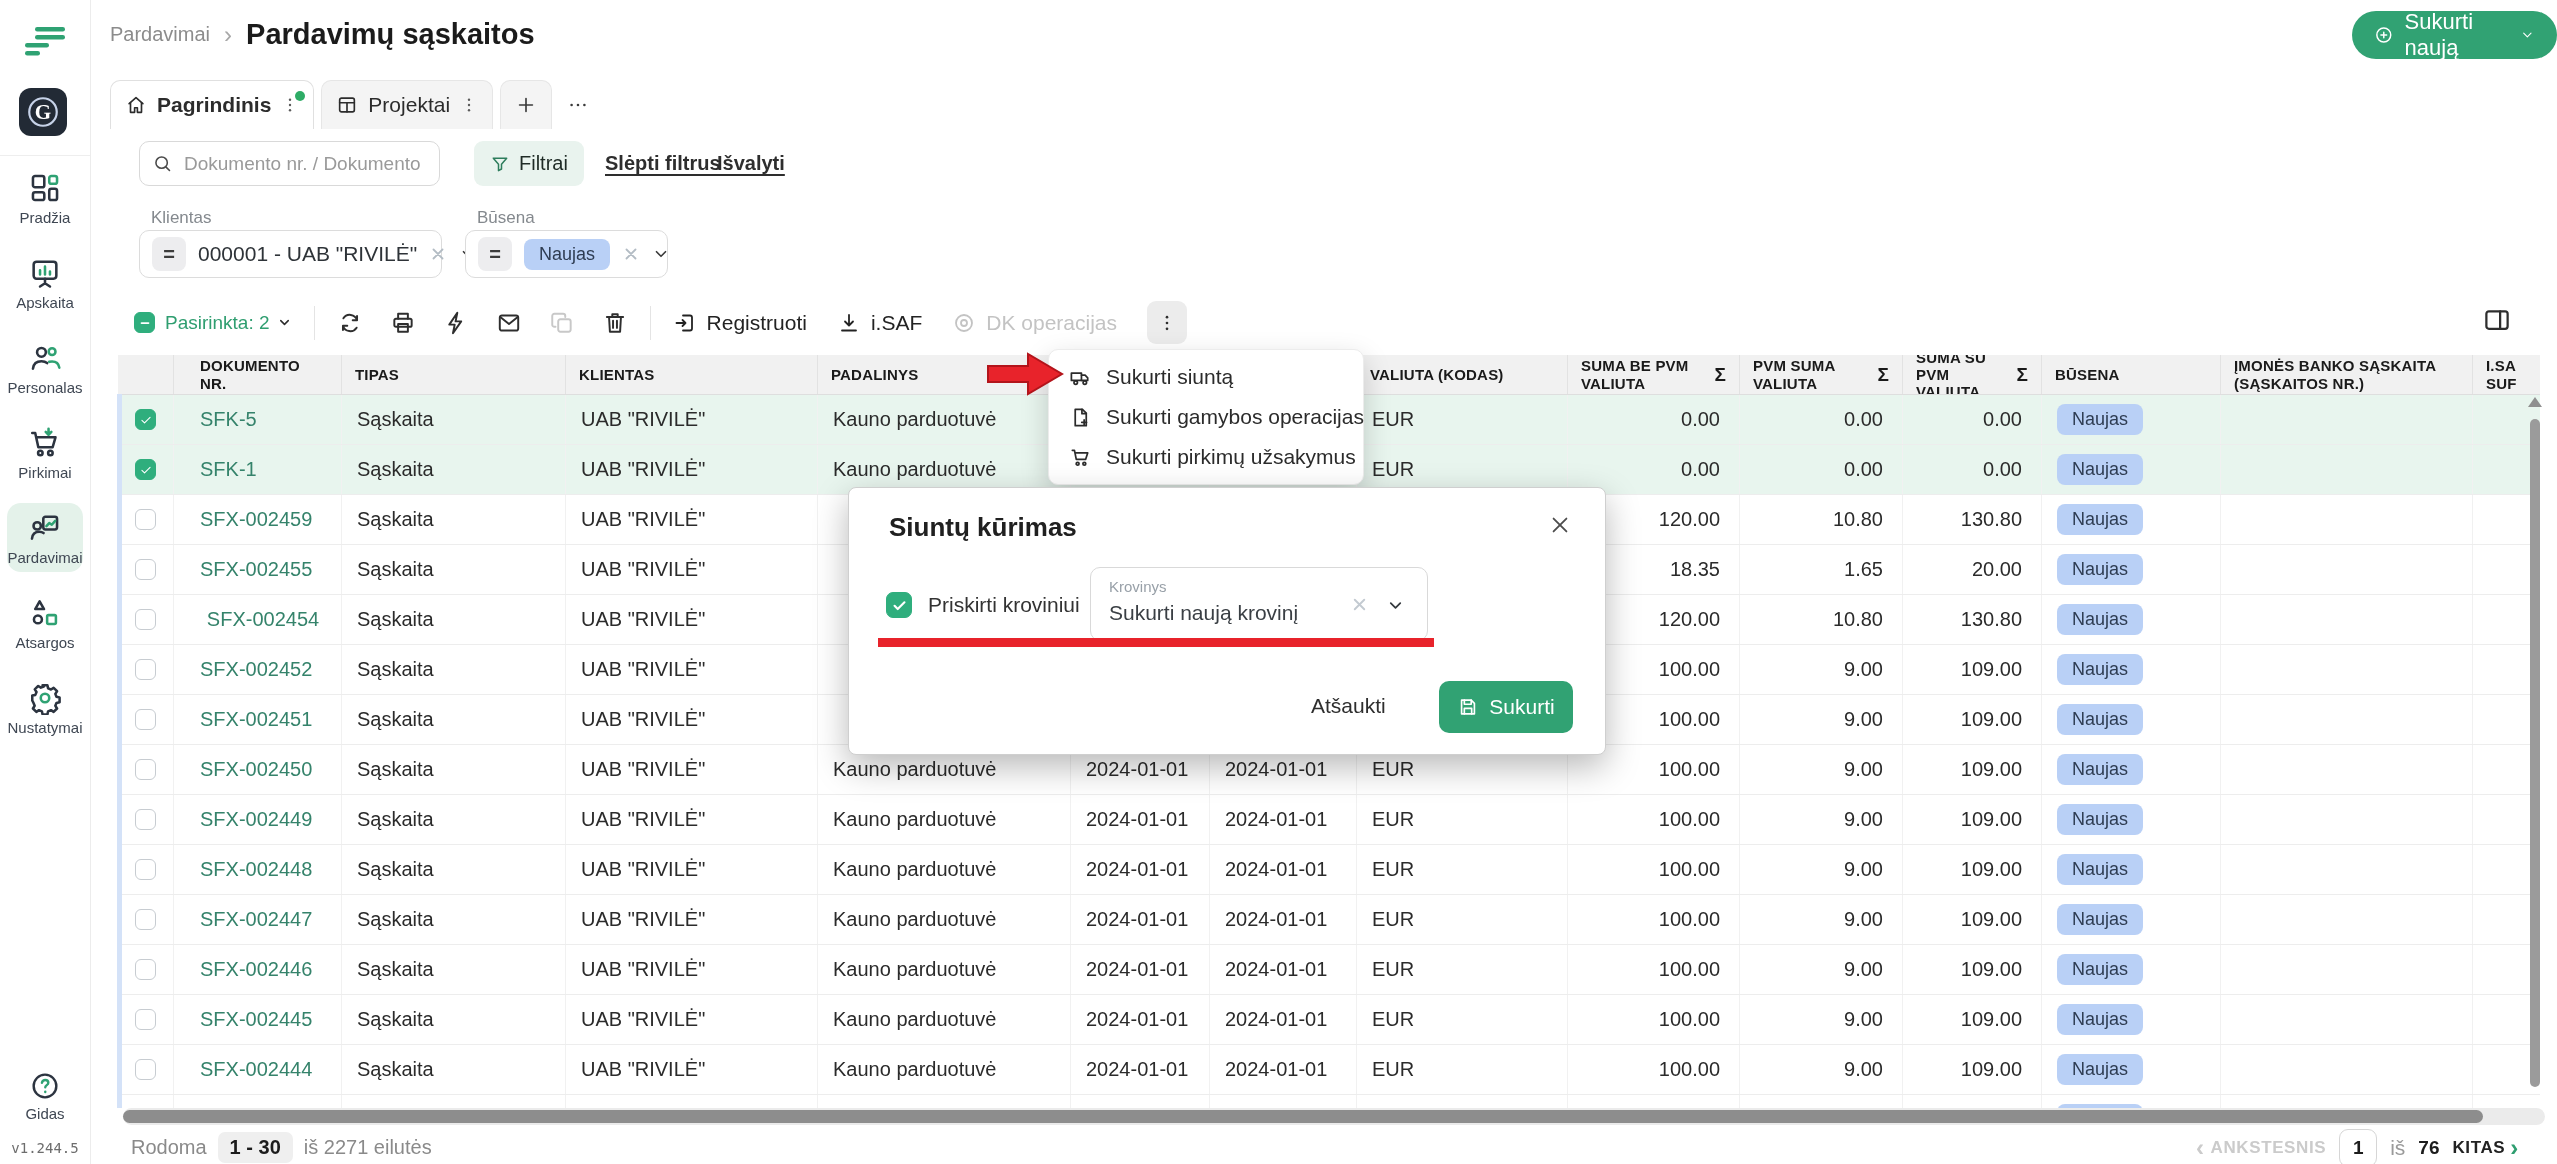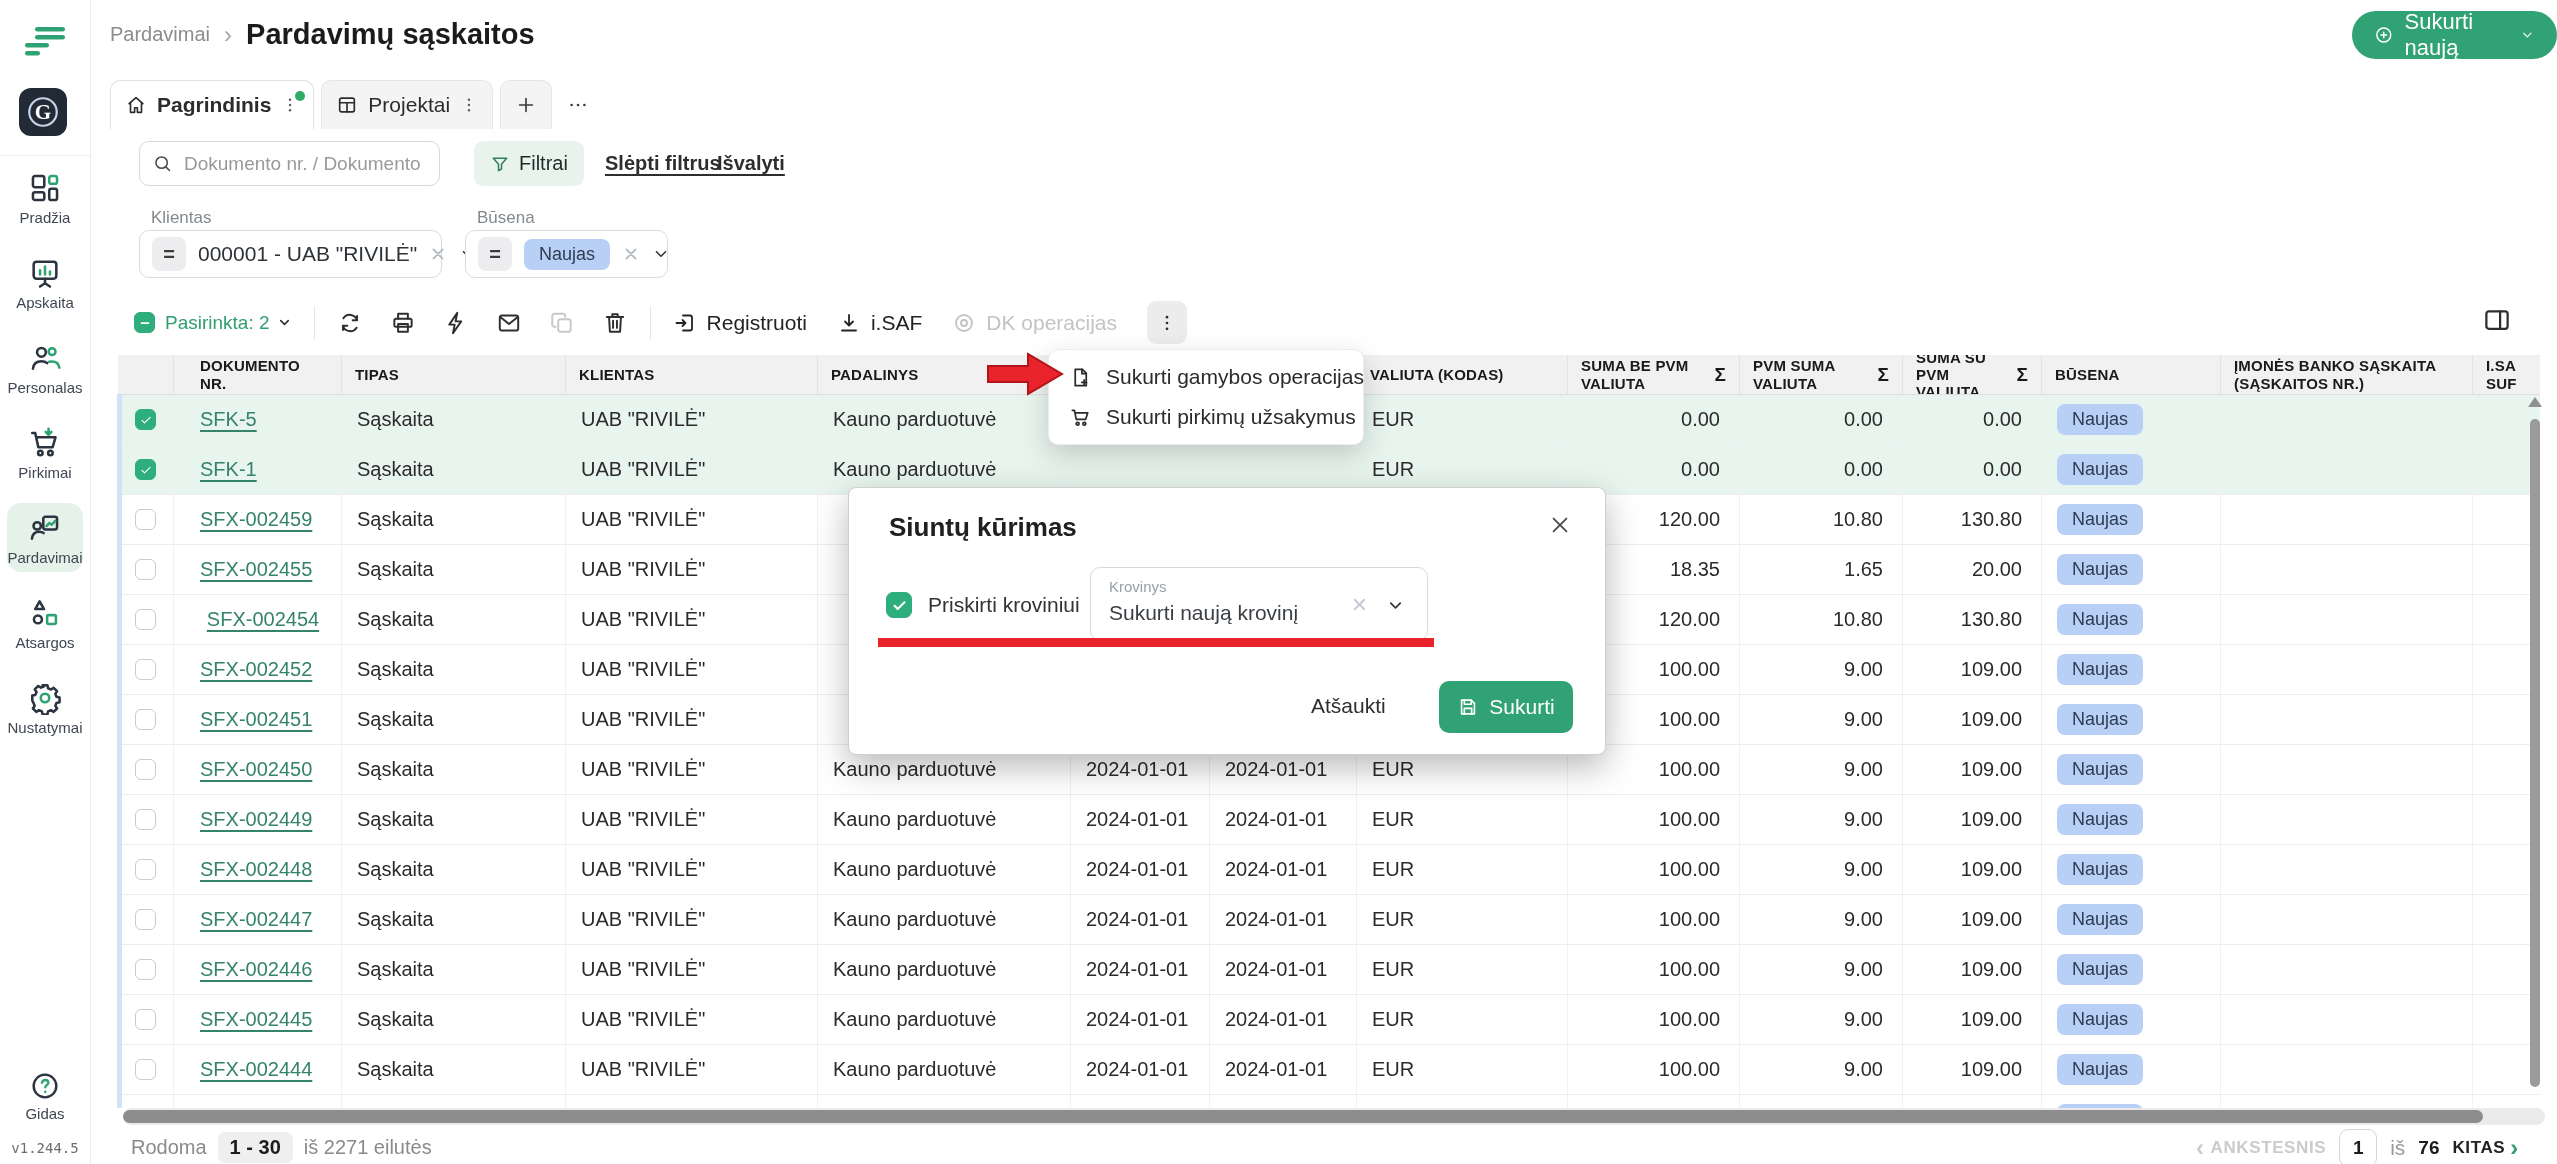--- a/index.html
+++ b/index.html
@@ -89,21 +89,21 @@
   .th .sg{font-size:19px;font-weight:600;margin-left:auto;padding-left:6px;}
   .tbody{height:715px;overflow:hidden;background:#fff;}
   .tr{display:flex;height:49px;border-bottom:1px solid #ededed;background:#fff;}
   .tr.sel{background:#e8f5ee;}
   .td{display:flex;align-items:center;box-sizing:border-box;padding:0 15px;border-right:1px solid #f1f1f1;
       font-size:20px;color:#2b2b2b;overflow:hidden;white-space:nowrap;}
   .td:last-child{border-right:none;}
   .td.num{justify-content:flex-end;padding-right:19px;}
   .td.cbc,.th.cbc{justify-content:center;padding:0;}
   .pad-doc{padding-left:26px;}
-  .doclink{color:#35836b;text-decoration:underline;text-underline-offset:4px;cursor:pointer;}
+  .doclink{color:#35836b;text-underline-offset:4px;cursor:pointer;}
   .freeze-strip{position:absolute;left:117px;top:394px;width:5px;height:714px;background:#d4e2f8;}
   
   .vscroll{position:absolute;left:2527px;top:397px;width:16px;height:706px;}
   .vscroll .arr{width:0;height:0;border-left:7px solid transparent;border-right:7px solid transparent;
       border-bottom:10px solid #8f8f8f;margin:0 auto;}
   .vscroll .thumb{position:absolute;left:3px;top:22px;width:10px;height:668px;background:#9b9b9b;border-radius:6px;}
   .hscroll{position:absolute;left:123px;top:1108px;width:2422px;height:17px;background:#ebebeb;border-radius:9px;}
   .hscroll .thumb{position:absolute;left:0;top:2px;height:13px;width:2360px;background:#8d8d8d;border-radius:7px;}
   
   .footer-left{position:absolute;left:131px;top:1131px;height:33px;display:flex;align-items:center;gap:11px;}
@@ -905,20 +905,31 @@
     <span class="pg-next">
       <span>KITAS</span>
       <span class="ar">›</span>
     </span>
   </div>
 
   <div class="ctx-menu" id="ctx-menu">
       <div class="menu-item">
         <span class="ic">
           <svg viewBox="0 0 24 24" fill="none" stroke="currentColor" stroke-width="1.8" stroke-linecap="round" stroke-linejoin="round">
+            <path d="M2.5 7.5h10.5V15H2.5z"></path>
+            <path d="M13 9.5h3.8l2.7 2.8V15H13"></path>
+            <circle cx="7" cy="17.3" r="1.8"></circle>
+            <circle cx="16.5" cy="17.3" r="1.8"></circle>
+          </svg>
+        </span>
+        <span>Sukurti siuntą</span>
+      </div>
+      <div class="menu-item">
+        <span class="ic">
+          <svg viewBox="0 0 24 24" fill="none" stroke="currentColor" stroke-width="1.8" stroke-linecap="round" stroke-linejoin="round">
             <path d="M6.5 3.5H14l4 4v13H6.5z"></path>
             <path d="M13.5 3.5V8H18"></path>
             <path d="M15.8 14.5v5M13.3 17h5"></path>
           </svg>
         </span>
         <span>Sukurti gamybos operacijas</span>
       </div>
       <div class="menu-item">
         <span class="ic">
           <svg viewBox="0 0 24 24" fill="none" stroke="currentColor" stroke-width="1.8" stroke-linecap="round" stroke-linejoin="round">

